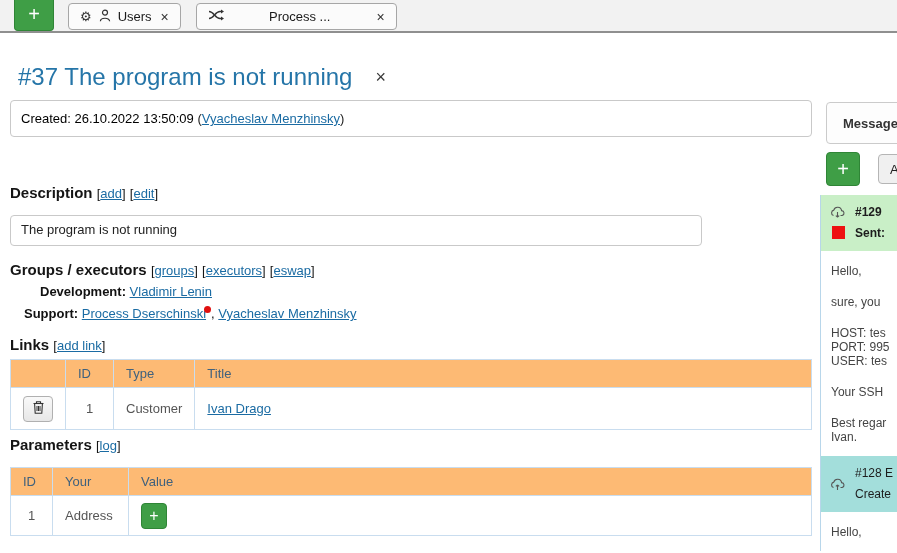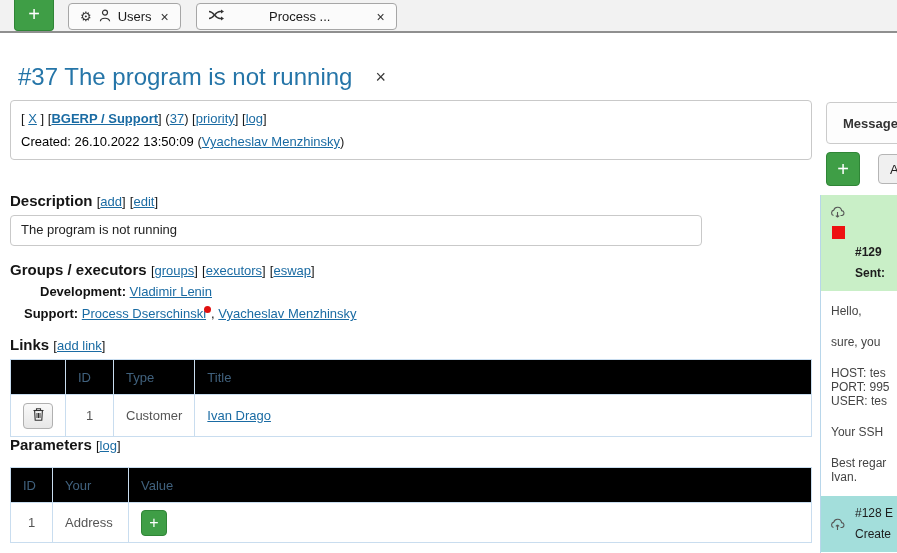--- a/index.html
+++ b/index.html
@@ -43,21 +43,21 @@
     position:absolute; left:10px; top:100px; width:802px;
     border:1px solid #c9c9c9; border-radius:4px; padding:6px 10px;
     font-size:13px; line-height:23px; color:#000;
   }
   .infobox .brk { color:#1a1a1a; }
 
   
   .sec-h { position:absolute; left:10px; font-size:15px; font-weight:bold; color:#151515; white-space:nowrap; }
   .sec-h a { font-weight:normal; font-size:13px; }
   .sec-h .brk { font-weight:normal; font-size:13px; }
-  .h-desc { top:192px;text-align:right; }
+  .h-desc { top:184px;text-align:right; }
   .h-groups { top:261px; }
   .h-links { top:336px; }
   .h-params { top:436px; }
 
   .desc-box {
     position:absolute; left:10px; top:215px; width:692px; height:31px;
     border:1px solid #c9c9c9; border-radius:4px; padding:6px 10px;
     font-size:13px; color:#222;
   }
 
@@ -67,22 +67,22 @@
   .reddot {
     display:inline-block; width:7px; height:7px; border-radius:50%;
     background:#e01010; vertical-align:super; margin-left:-2px;
   }
 
   
   table.grid { position:absolute; left:10px; border-collapse:collapse; width:802px; font-size:13px; }
   .tbl-links { top:359px; }
   .tbl-params { top:467px; }
   table.grid th {
-    background:#000000; color:#40617d; font-weight:400; text-align:left;
-    border:1px solid #c9ddef; padding:6px 12px; height:35px;
+    background:#fdba74; color:#40617d; font-weight:400; text-align:left;
+    border:1px solid #c9ddef; padding:6px 12px; height:28px;
   }
   table.grid td { border:1px solid #c9ddef; padding:5px 12px; color:#555; background:#fff; }
   .col-c { text-align:center; }
   .w-act { width:50px; } .w-id { width:48px; } .w-type { width:78px; }
   .w-pid { width:42px; } .w-name { width:76px; }
   .tbl-links td { height:42px; } .tbl-params td { height:40px; }
 
   .trash-btn {
     width:30px; height:26px; margin:0 auto;
     background:linear-gradient(#f9f9f9,#e7e7e7); border:1px solid #b0b0b0;
@@ -111,21 +111,21 @@
     background:#f0f0f0; border:1px solid #b5b5b5; border-radius:4px;
     font-size:13px; color:#222; display:flex; align-items:center; padding-left:11px; cursor:pointer;
   }
   .msg-list { position:absolute; left:820px; top:195px; width:170px; border-left:1px solid #b8d6ea; }
   .msg-header { display:flex; gap:9px; padding:7px 9px; cursor:pointer; }
   .msg-header.green { background:#c9efc7; }
   .msg-header.teal  { background:#a3dedb; }
   .msg-icon-col { display:flex; flex-direction:column; align-items:center; gap:3px; padding-top:3px; }
   .red-square { width:13px; height:13px; background:#ee1111; }
   .msg-head-text { font-size:12px; line-height:21px; color:#1d1d1d; white-space:nowrap; }
-  .msg-unread .msg-head-text { font-weight:bold;margin-top:40px; }
+  .msg-unread .msg-head-text { font-weight:bold; }
   .msg-header.teal { align-items:center; }
   .msg-body { padding:13px 0 12px 10px; font-size:12px; line-height:14px; color:#444; }
   .msg-body .para { margin:0 0 17px 0; white-space:nowrap; }
   .msg-body .para:last-child { margin-bottom:0; }
 </style>
 </head>
 <body>
 
 <div class="topbar">
   <div class="newtab-btn"><span>+</span></div>
@@ -155,27 +155,20 @@
     <span class="close">×</span>
   </div>
 </div>
 
 <div class="titlebar">
   <h1 class="page-title">#37 The program is not running</h1>
   <span class="title-close">×</span>
 </div>
 
 <div class="infobox">
-  <div>
-    <span class="brk">[</span> <a>X</a> <span class="brk">]</span>
-    <span class="brk">[</span><a class="b">BGERP / Support</a><span class="brk">]</span>
-    <span class="brk">(</span><a>37</a><span class="brk">)</span>
-    <span class="brk">[</span><a>priority</a><span class="brk">]</span>
-    <span class="brk">[</span><a>log</a><span class="brk">]</span>
-  </div>
   <div>
     <span>Created:</span>
     <span>26.10.2022 13:50:09</span>
     <span class="brk">(</span><a>Vyacheslav Menzhinsky</a><span class="brk">)</span>
   </div>
 </div>
 
 <div class="sec-h h-desc">
   <span>Description</span>
   <span class="brk">[</span><a>add</a><span class="brk">]</span>

